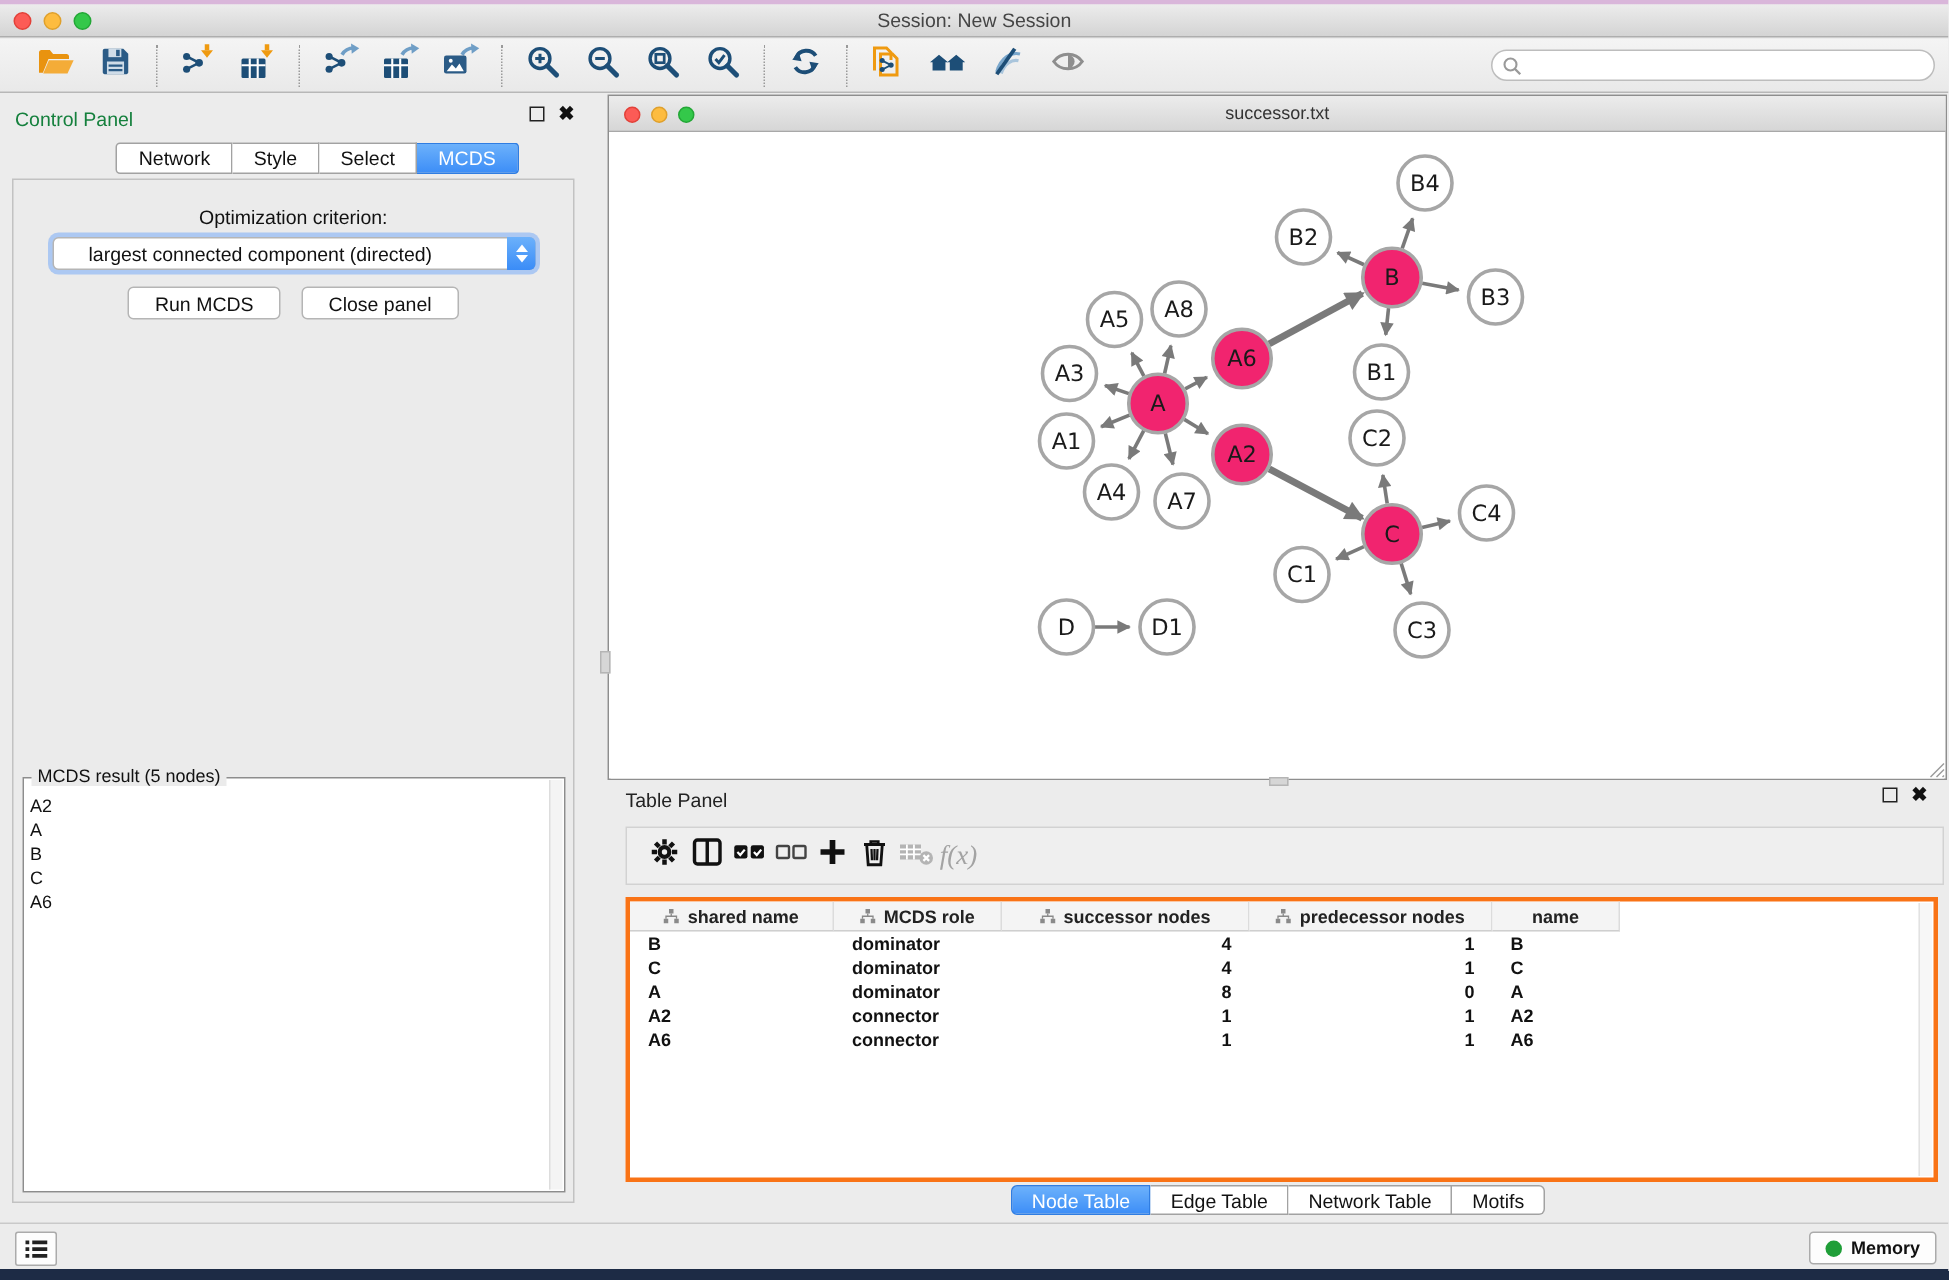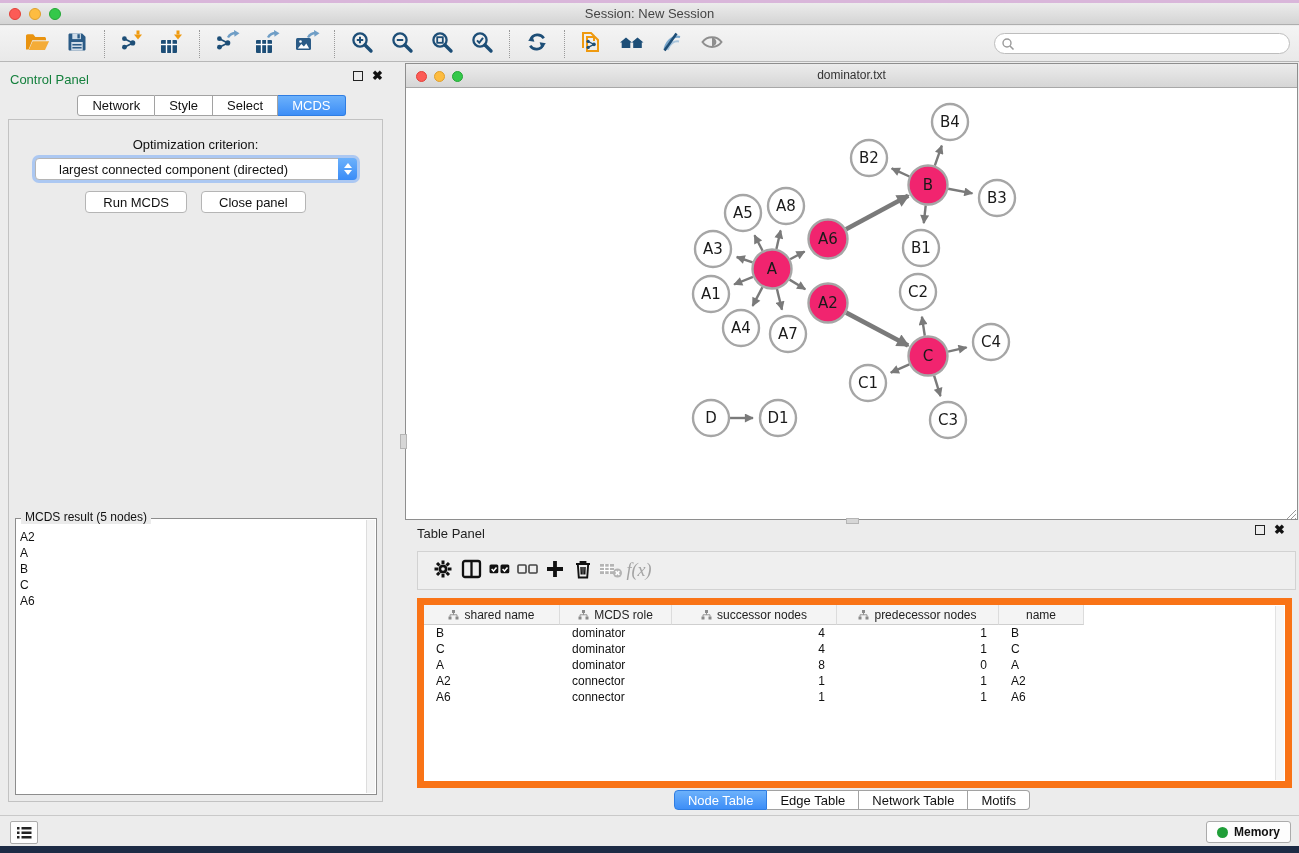--- a/index.html
+++ b/index.html
@@ -79,21 +79,21 @@
   .splitter-h { position:absolute; left:440px; top:454px; width:13px; height:6px; background:#d6d6d6; border:1px solid #b5b5b5; }
 
   
   .table-panel { position:absolute; left:405px; top:520px; width:894px; height:295px; }
   .tp-header { position:absolute; left:12px; top:6px; font-size:13px; color:#222; }
   .tp-toolbar { position:absolute; left:12px; top:31px; width:879px; height:39px;
     background:#efefef; border:1px solid #d2d2d2; display:flex; align-items:center; gap:2px; padding-left:12px; }
   .tp-btn { display:flex; align-items:center; justify-content:center; width:26px; height:28px; }
   .fx-glyph { font-family:"Liberation Serif", serif; font-style:italic; font-size:18px; color:#a3a3a3; }
   .data-table { position:absolute; left:12px; top:78px; width:875px; height:190px;
-    background:#fff; border:7px solid #f97316; overflow:hidden; }
+    background:#fff; border:3px solid #f97316; overflow:hidden;font-weight:bold; }
   .dt-header { display:flex; height:20px; }
   .dt-hcell { background:#f4f4f4; border-right:1px solid #dcdcdc; border-bottom:1px solid #cfcfcf;
     font-size:12px; color:#222; display:flex; align-items:center; justify-content:center; gap:5px; }
   .dt-row { display:flex; height:16px; }
   .dt-cell { font-size:12px; color:#111; display:flex; align-items:center; padding:0 12px; white-space:nowrap; }
   .dt-cell.right { justify-content:flex-end; }
   .dt-scroll { position:absolute; right:1px; top:1px; bottom:1px; width:9px; background:#f7f7f7; border-left:1px solid #e2e2e2; }
   .tp-tabs { position:absolute; left:0; top:270px; width:100%; display:flex; justify-content:center; }
   .tp-tab { height:20px; padding:0 13px; font-size:13px; background:#fff; border:1px solid #a2a2a2;
     border-left:none; display:flex; align-items:center; color:#111; }
@@ -356,21 +356,21 @@
     </div>
   </div>
 
   <div class="net-window">
     <div class="net-titlebar">
       <div class="net-lights">
         <div class="light red"></div>
         <div class="light yellow"></div>
         <div class="light green"></div>
       </div>
-      <div class="title">dominator.txt</div>
+      <div class="title">successor.txt</div>
     </div>
     <div class="net-canvas">
       <svg id="graph-svg" width="889" height="430">
           <defs>
  <marker id="arrThin" viewBox="0 0 10 10" markerUnits="userSpaceOnUse" markerWidth="11" markerHeight="9" refX="9" refY="5" orient="auto">
               <path d="M0 0 L10 5 L0 10 Z" fill="#7a7a7a"></path>
             </marker>
  <marker id="arrThick" viewBox="0 0 10 10" markerUnits="userSpaceOnUse" markerWidth="16" markerHeight="13" refX="8.5" refY="5" orient="auto">
               <path d="M0 0 L10 5 L0 10 Z" fill="#7a7a7a"></path>
             </marker>

